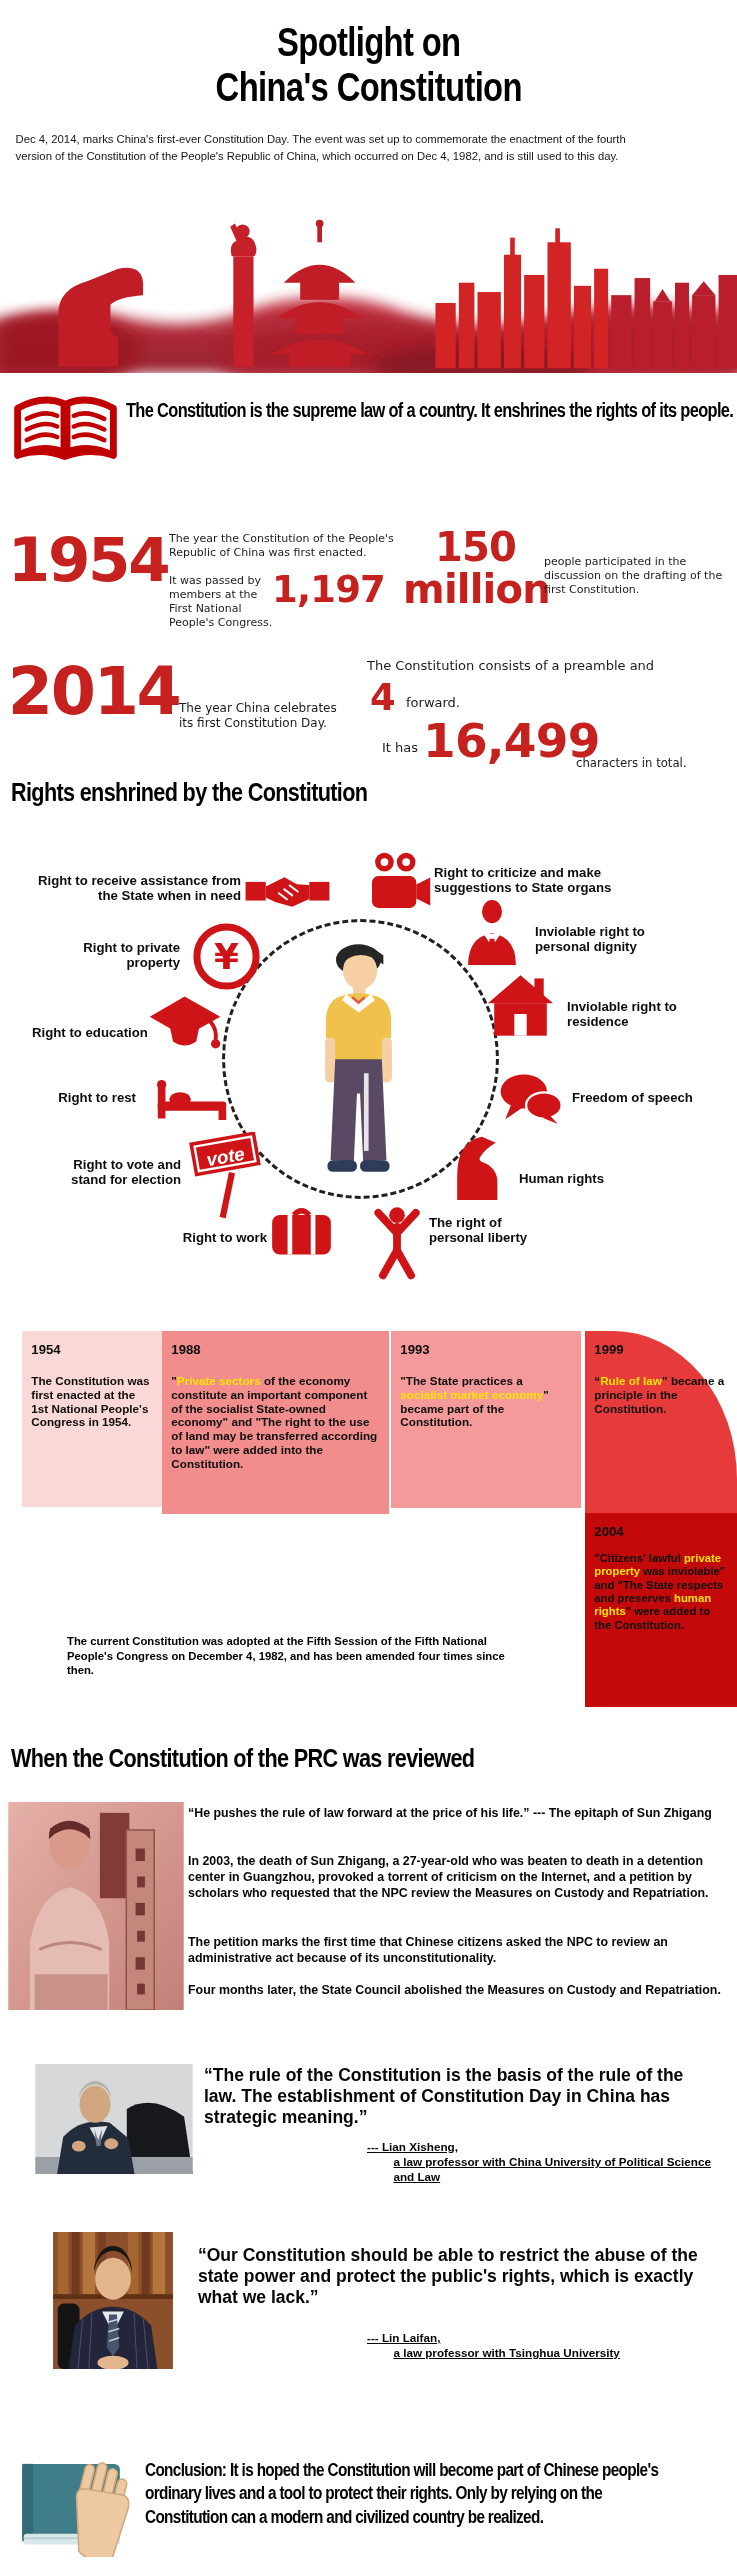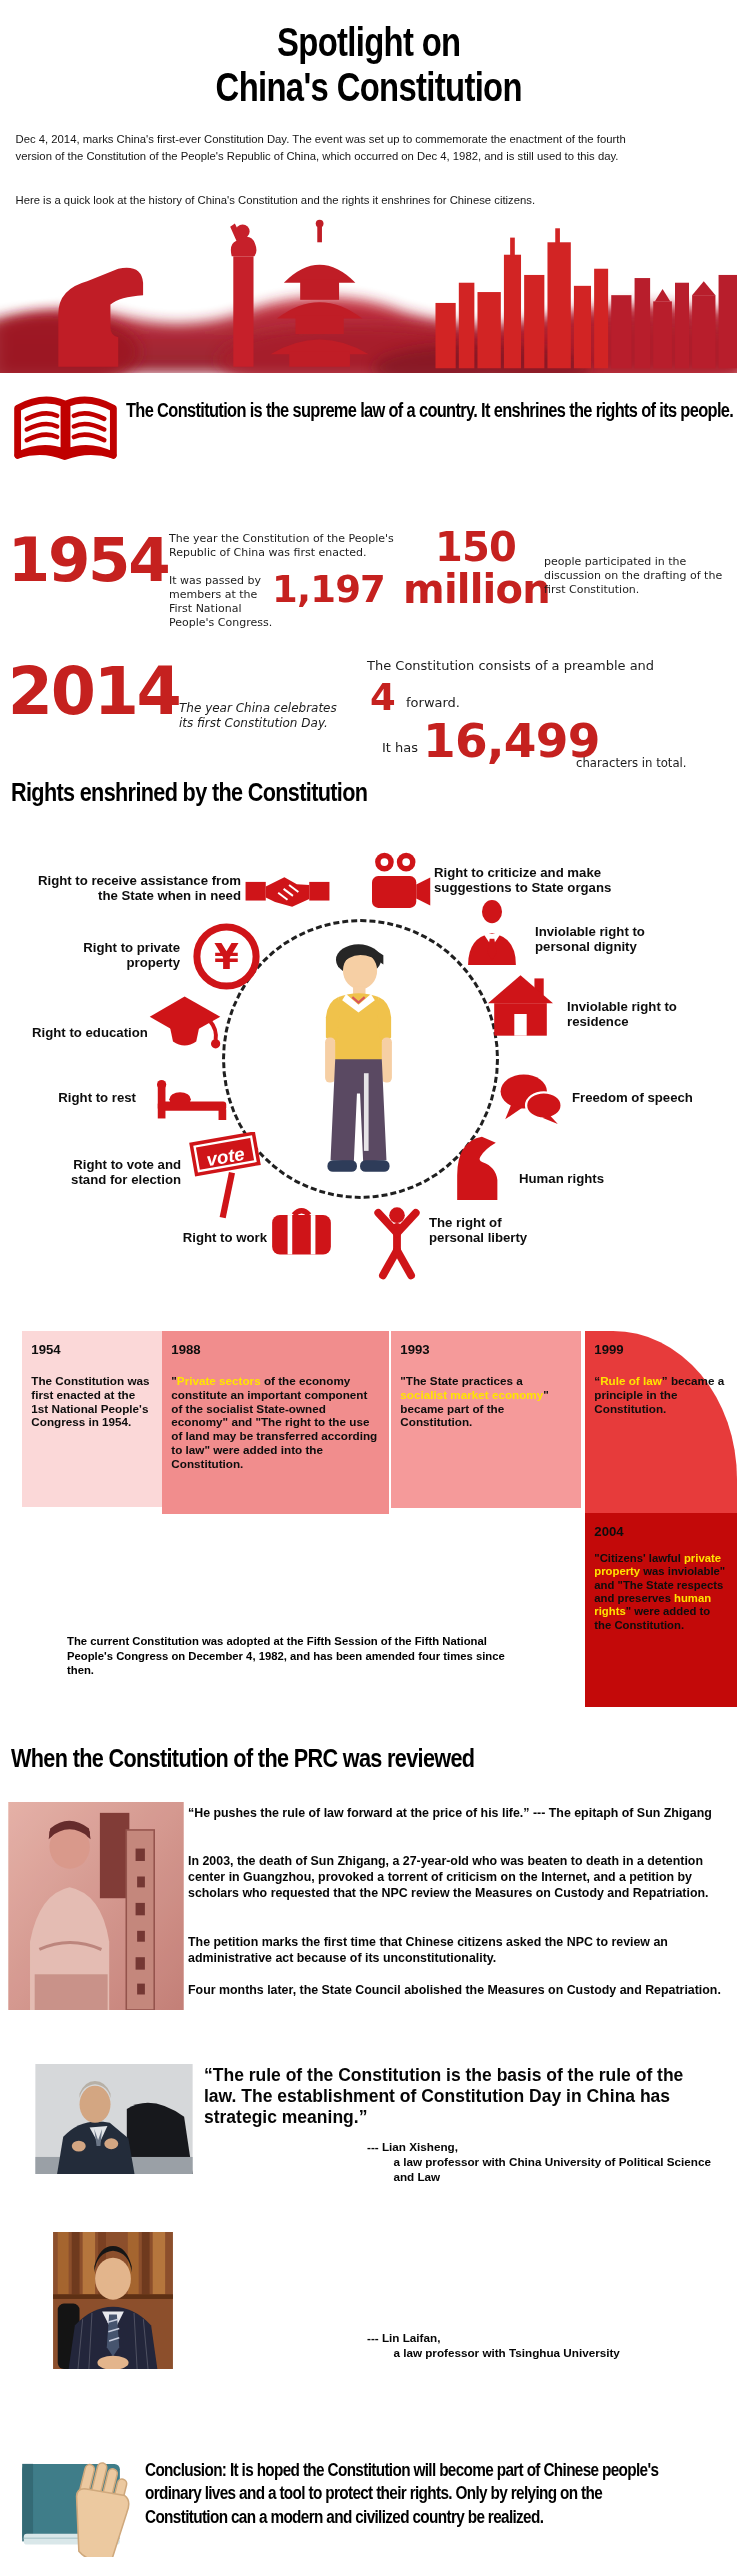--- a/index.html
+++ b/index.html
@@ -13,37 +13,36 @@
           font-weight:bold;letter-spacing:-0.8px;}
   .num{font-family:"DejaVu Sans",sans-serif;font-weight:bold;color:#c5211f;letter-spacing:-2.3px;line-height:1;}
   .cap{font-family:"DejaVu Sans",sans-serif;color:#1c1c1c;line-height:1.28;}
   .rlabel{font-weight:bold;font-size:13.2px;line-height:1.13;color:#0d0d0d;}
   .tlbox{font-weight:bold;color:#0d0d0d;box-sizing:border-box;padding:11px 9.3px;}
   .tlyear{font-size:13.2px;margin-bottom:17px;}
   .tltext{font-size:11.7px;line-height:1.18;}
   .hl{color:#ffe400;}
   .sunp{font-weight:bold;font-size:12.4px;line-height:1.3;color:#060606;}
   .quote{font-weight:bold;font-size:17.5px;line-height:1.2;color:#060606;}
-  .attr{font-weight:bold;font-size:11.7px;line-height:1.3;color:#060606;}
+  .attr{font-weight:bold;font-size:11.7px;line-height:1.3;color:#060606;text-decoration:underline;}
   .dashed-circle{border:3.1px dashed #1f1f1f;border-radius:50%;}
 </style>
 </head>
 <body>
 
 <div id="canvas">
 
   <div class="abs" style="left:0;top:20px;width:738px;text-align:center;">
     <span class="squishC" style="font-size:40px;line-height:1.12;">
       <span style="display:block;">Spotlight on</span>
       <span style="display:block;">China's Constitution</span>
     </span>
   </div>
 
   <div class="abs" style="left:15.5px;top:131px;width:622px;font-size:11.3px;line-height:1.47;color:#161616;">Dec 4, 2014, marks China's first-ever Constitution Day. The event was set up to commemorate the enactment of the fourth version of the Constitution of the People's Republic of China, which occurred on Dec 4, 1982, and is still used to this day.</div>
-  <div class="abs" style="left:15.5px;top:194px;width:715px;font-size:11.3px;color:#161616;">Here is a quick look at the history of China's Constitution and the rights it enshrines for Chinese citizens.</div>
 
   <div class="abs" style="left:0;top:208px;width:738px;height:165px;">
     <svg width="738" height="165" viewBox="0 0 949 212">
       <defs>
         <filter id="blur1" x="-30%" y="-30%" width="160%" height="160%">
             <feGaussianBlur stdDeviation="8"></feGaussianBlur>
           </filter>
         <linearGradient id="wash" x1="0" y1="0" x2="0" y2="1">
           <stop offset="0" stop-color="#c42837"></stop>
             <stop offset="1" stop-color="#8e1724"></stop>
@@ -118,21 +117,21 @@
 
   <div class="abs num" style="left:7.8px;top:529px;font-size:61px;">1954</div>
   <div class="abs cap" style="left:169px;top:532px;width:260px;font-size:11px;">The year the Constitution of the People's Republic of China was first enacted.</div>
   <div class="abs cap" style="left:169px;top:574px;width:110px;font-size:11px;">It was passed by members at the First National People's Congress.</div>
   <div class="abs num" style="left:272px;top:571px;font-size:37px;letter-spacing:-0.8px;">1,197</div>
   <div class="abs num" style="left:435px;top:527px;font-size:40px;letter-spacing:-0.8px;">150</div>
   <div class="abs num" style="left:403px;top:569px;font-size:40px;letter-spacing:-0.8px;">million</div>
   <div class="abs cap" style="left:544px;top:555px;width:188px;font-size:11px;">people participated in the discussion on the drafting of the first Constitution.</div>
 
   <div class="abs num" style="left:7.8px;top:659px;font-size:65px;">2014</div>
-  <div class="abs cap" style="left:179px;top:701px;width:175px;font-size:12px;font-style:italic;">The year China celebrates its first Constitution Day.</div>
+  <div class="abs cap" style="left:179px;top:701px;width:175px;font-size:12px;">The year China celebrates its first Constitution Day.</div>
   <div class="abs cap" style="left:367px;top:658px;width:334px;font-size:13px;">The Constitution consists of a preamble and</div>
   <div class="abs num" style="left:370px;top:679px;font-size:37px;letter-spacing:0;">4</div>
   <div class="abs cap" style="left:406px;top:695px;font-size:13px;">forward.</div>
   <div class="abs cap" style="left:382px;top:740px;font-size:13px;">It has</div>
   <div class="abs num" style="left:423px;top:717px;font-size:47px;letter-spacing:-0.8px;">16,499</div>
   <div class="abs cap" style="left:576px;top:756px;width:132px;font-size:11.7px;">characters in total.</div>
 
   <div class="abs" style="left:11px;top:777px;width:544px;">
     <span class="squish" style="font-size:26.4px;white-space:nowrap;">Rights enshrined by the Constitution</span>
   </div>
@@ -397,20 +396,21 @@
       <g stroke="#c9cede" stroke-width="2">
           <path d="M70,116 L84,112"></path>
           <path d="M71,128 L85,124"></path>
           <path d="M72,140 L85,136"></path>
         </g>
       <ellipse cx="77" cy="60" rx="23" ry="27" fill="#e3b58c"></ellipse>
       <path d="M53,52 Q56,26 77,24 Q98,26 101,52 L101,44 Q94,18 77,18 Q60,18 53,44 Z" fill="#161616"></path>
       <ellipse cx="77" cy="168" rx="20" ry="9" fill="#e3b58c"></ellipse>
     </svg>
   </div>
+  <div class="abs quote" style="left:198px;top:2245px;width:501px;">“Our Constitution should be able to restrict the abuse of the state power and protect the public's rights, which is exactly what we lack.”</div>
   <div class="abs attr" style="left:367px;top:2330px;width:358px;">
     <span>---</span>
     <span>Lin Laifan,</span>
     <div style="margin-left:26.4px;">a law professor with Tsinghua University</div>
   </div>
 
   <div class="abs" style="left:15.5px;top:2456px;width:124px;height:101px;">
     <svg width="124" height="101" viewBox="0 0 160 130">
       <rect x="8" y="10" width="126" height="100" rx="7" fill="#3f7d89"></rect>
       <rect x="8" y="10" width="14" height="100" fill="#346a75"></rect>

